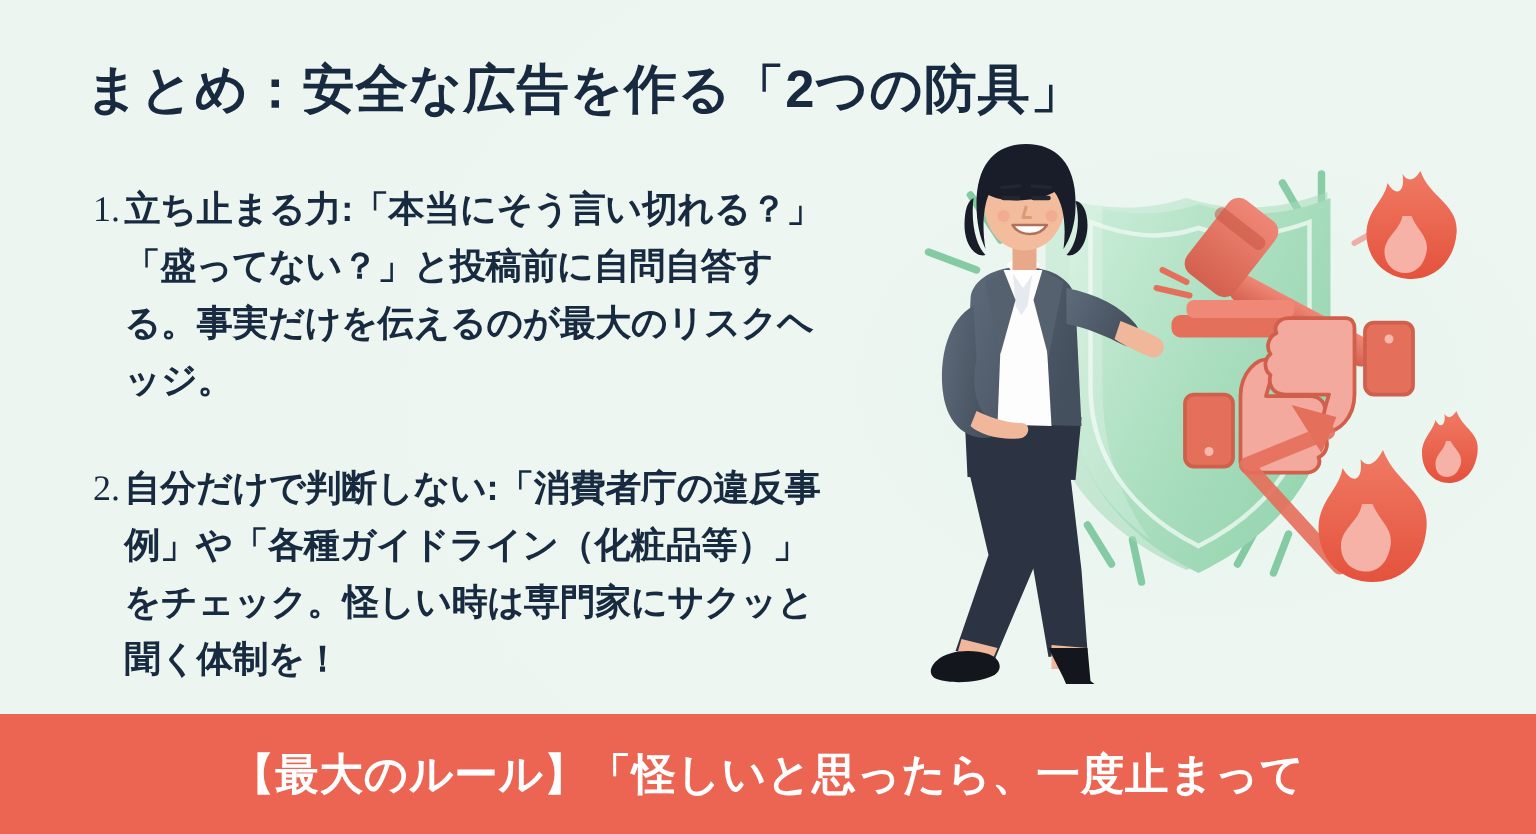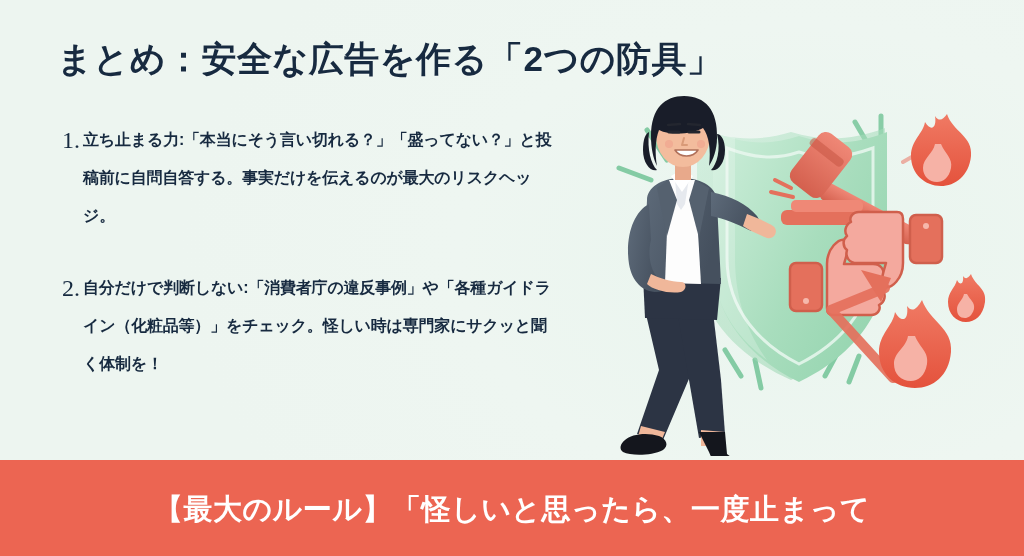--- a/index.html
+++ b/index.html
@@ -54,34 +54,34 @@
   .point-num {
     flex: 0 0 auto;
     font-size: 24px;
     font-weight: 500;
     color: #172a40;
     line-height: 38px;
     padding-right: 3px;
     font-family: "Liberation Serif", "DejaVu Serif", serif;
   }
   .point-body {
-    font-size: 16px;
+    font-size: 24px;
     font-weight: 700;
     color: #172a40;
     line-height: 38px;
     letter-spacing: -0.2px;
   }
 
   
   .banner {
     position: absolute;
     left: 0;
     right: 0;
     bottom: 0;
-    height: 96px;
+    height: 80px;
     background: #ec6552;
     display: flex;
     flex-direction: column;
     align-items: center;
     justify-content: center;
     padding-top: 2px;
     box-sizing: border-box;
     gap: 44px;
   }
   .banner-line {

